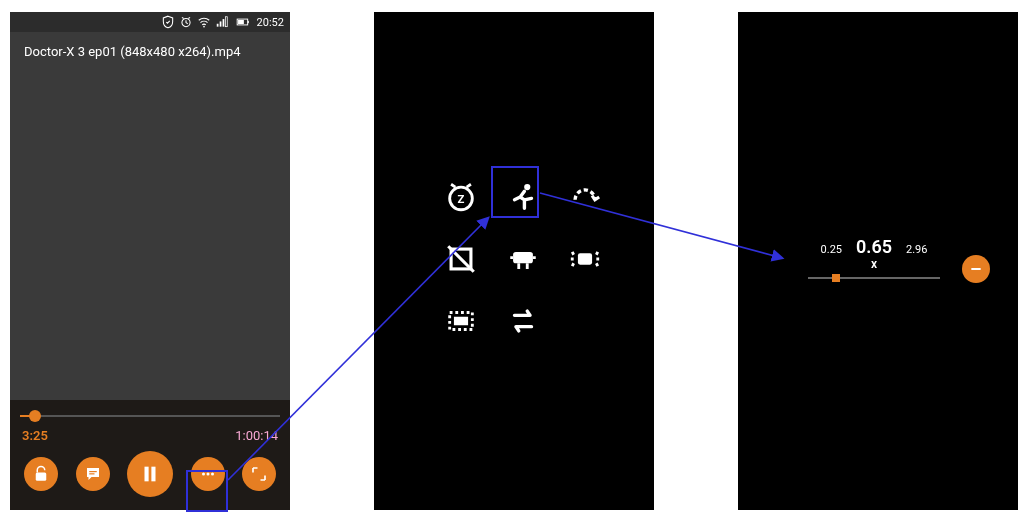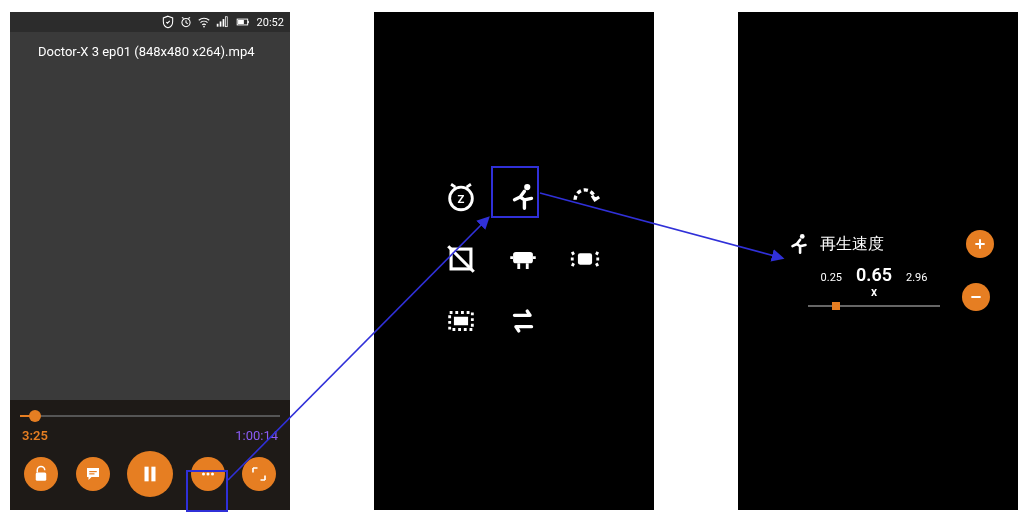--- a/index.html
+++ b/index.html
@@ -31,21 +31,21 @@
     align-items: center;
     gap: 4px;
     padding: 0 6px;
     color: #fff;
     font-size: 11px;
   }
   .statusbar .ico { width: 14px; height: 14px; fill: #fff; }
   .file-title {
     color: #fff;
     font-size: 13px;
-    padding: 12px 28px;
+    padding: 12px 14px;
   }
   .video-area {
     position: absolute;
     top: 20px; left: 0; right: 0; bottom: 110px;
     background: #3a3a3a;
   }
   .player-controls {
     position: absolute;
     bottom: 0; left: 0; right: 0;
     height: 110px;
@@ -68,21 +68,21 @@
     position: absolute; top: 2px;
     width: 12px; height: 12px; border-radius: 50%;
     background: #e67e22;
   }
   .time-row {
     display: flex; justify-content: space-between;
     padding: 4px 12px 0 12px;
     font-size: 13px;
   }
   .time-cur { color: #e67e22; font-weight: 600; }
-  .time-tot { color: #8b5cf6; }
+  .time-tot { color: #f9a8d4; }
   .btn-row {
     display: flex;
     align-items: center;
     justify-content: space-between;
     padding: 8px 14px 0 14px;
   }
   .circ-btn {
     background: #e67e22;
     border-radius: 50%;
     display: flex; align-items: center; justify-content: center;
@@ -296,32 +296,20 @@
           <path d="M6 8h11l-2-3M18 16H7l2 3" stroke="#fff" stroke-width="2.4" fill="none" stroke-linecap="round" stroke-linejoin="round"></path>
         </svg>
     </div>
     <div class="menu-cell" style="visibility:hidden"></div>
 
   </div>
 </div>
 
 <div class="phone phone3">
   <div class="speed-panel">
-    <div class="speed-head">
-      <svg viewBox="0 0 24 24">
-          <circle cx="15" cy="5" r="2.2" fill="#fff"></circle>
-          <path d="M13 8l-3 4 3 2v6M10 12l-4 2M13 14l5-1" stroke="#fff" stroke-width="2.4" fill="none" stroke-linecap="round"></path>
-        </svg>
-      <span class="speed-title">再生速度</span>
-      <div class="speed-btn">
-        <svg viewBox="0 0 24 24">
-            <path d="M12 5v14M5 12h14" stroke="#fff" stroke-width="3"></path>
-          </svg>
-      </div>
-    </div>
     <div style="display:flex; align-items:flex-end;">
       <div style="flex:1">
         <div class="speed-values">
           <span>0.25</span>
           <span class="cur">0.65</span>
           <span>2.96</span>
         </div>
         <div class="speed-x">x</div>
         <div class="speed-slider">
           <div class="tr"></div>

